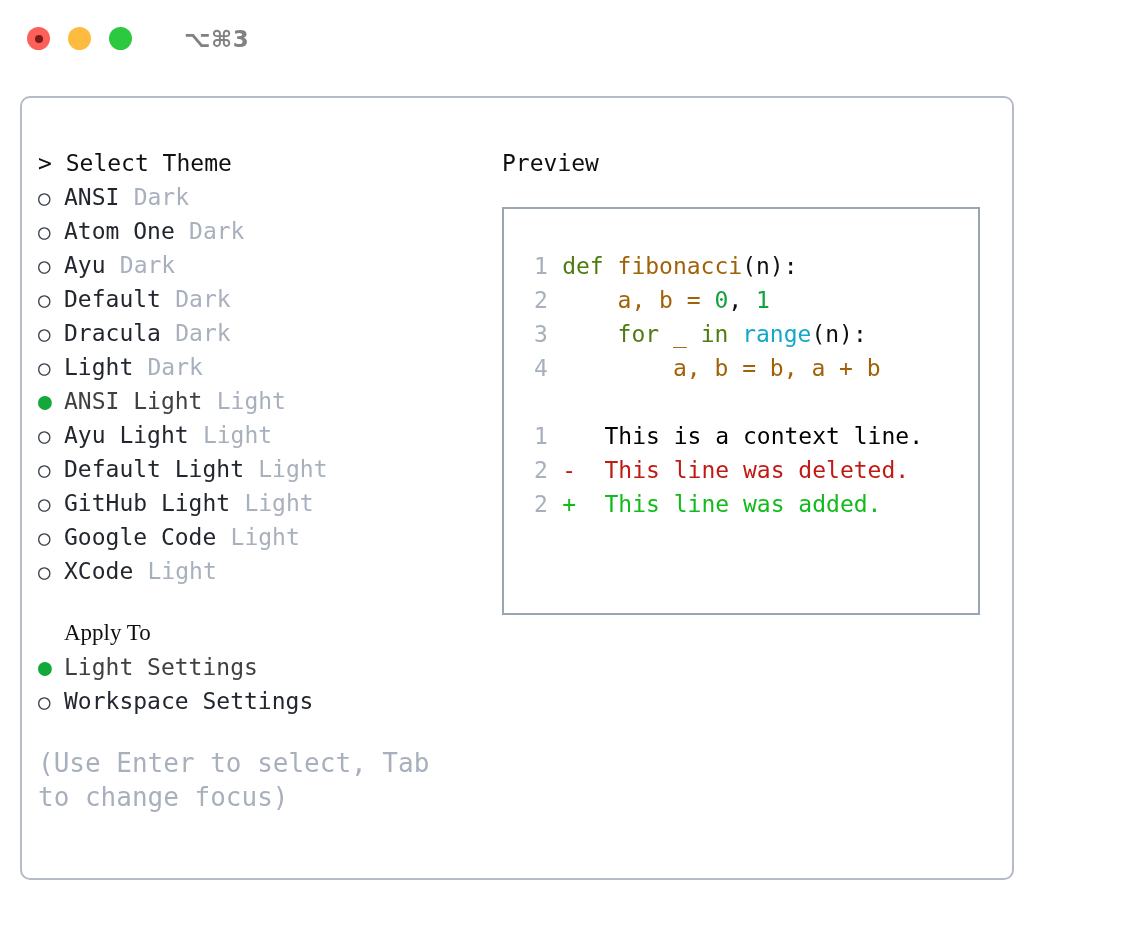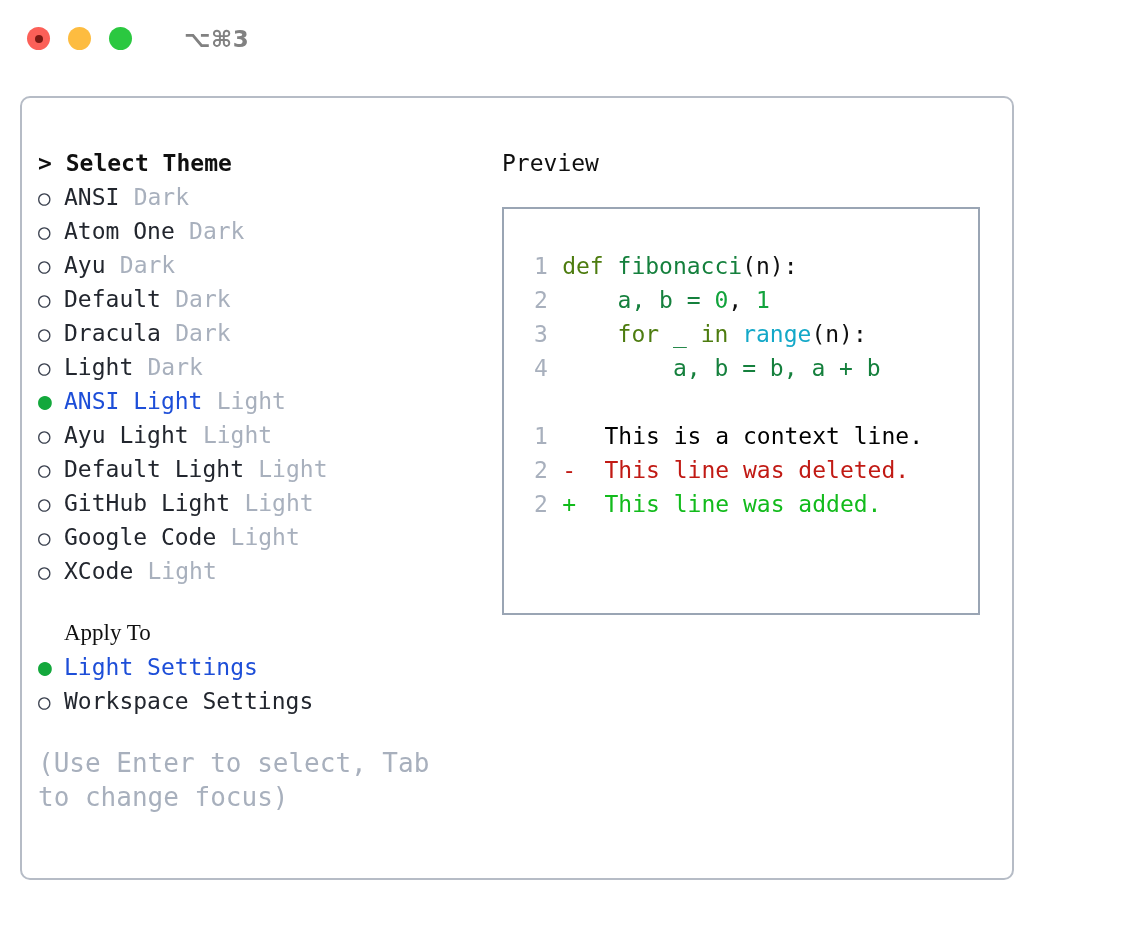--- a/index.html
+++ b/index.html
@@ -99,21 +99,21 @@
 
   
   .left-col {
     position: absolute;
     left: 16px;
     top: 48px;
     width: 450px;
   }
   .section-title {
     font-size: 23px;
-    font-weight: 700;
+    font-weight: 400;
     color: #101010;
     line-height: 34px;
     height: 34px;
     white-space: pre;
   }
   .opt-row {
     display: flex;
     align-items: baseline;
     height: 34px;
     line-height: 34px;
@@ -129,21 +129,21 @@
     color: #3c4250;
   }
   .bullet.selected {
     color: #13a83c;
     font-size: 23px;
   }
   .opt-label {
     color: #22262e;
   }
   .opt-row.selected .opt-label {
-    color: #1d4ed8;
+    color: #404040;
   }
   .opt-badge {
     color: #a8b0bd;
     margin-left: 0.62em;
   }
   .opt-row.selected .opt-badge {
     color: #a8b0bd;
   }
   .spacer-md { height: 28px; }
 
@@ -199,21 +199,21 @@
     display: inline-block;
     width: 1.3em;
     text-align: right;
   }
   .gutter-gap { display: inline-block; width: 0.62em; }
   .marker { display: inline-block; width: 1.24em; text-align: left; }
 
   .tok-kw   { color: #4d7c0f; }
   .tok-fn   { color: #13a8c8; }
   .tok-num  { color: #12a33c; }
-  .tok-id   { color: #15803d; }
+  .tok-id   { color: #a16207; }
   .tok-punct{ color: #101010; }
 
   .diff-ctx { color: #000000; text-align: center; }
   .diff-del { color: #c11a14; }
   .diff-add { color: #12bb1c; }
 
   .blank-line { height: 34px; }
 </style>
 </head>
 <body>

